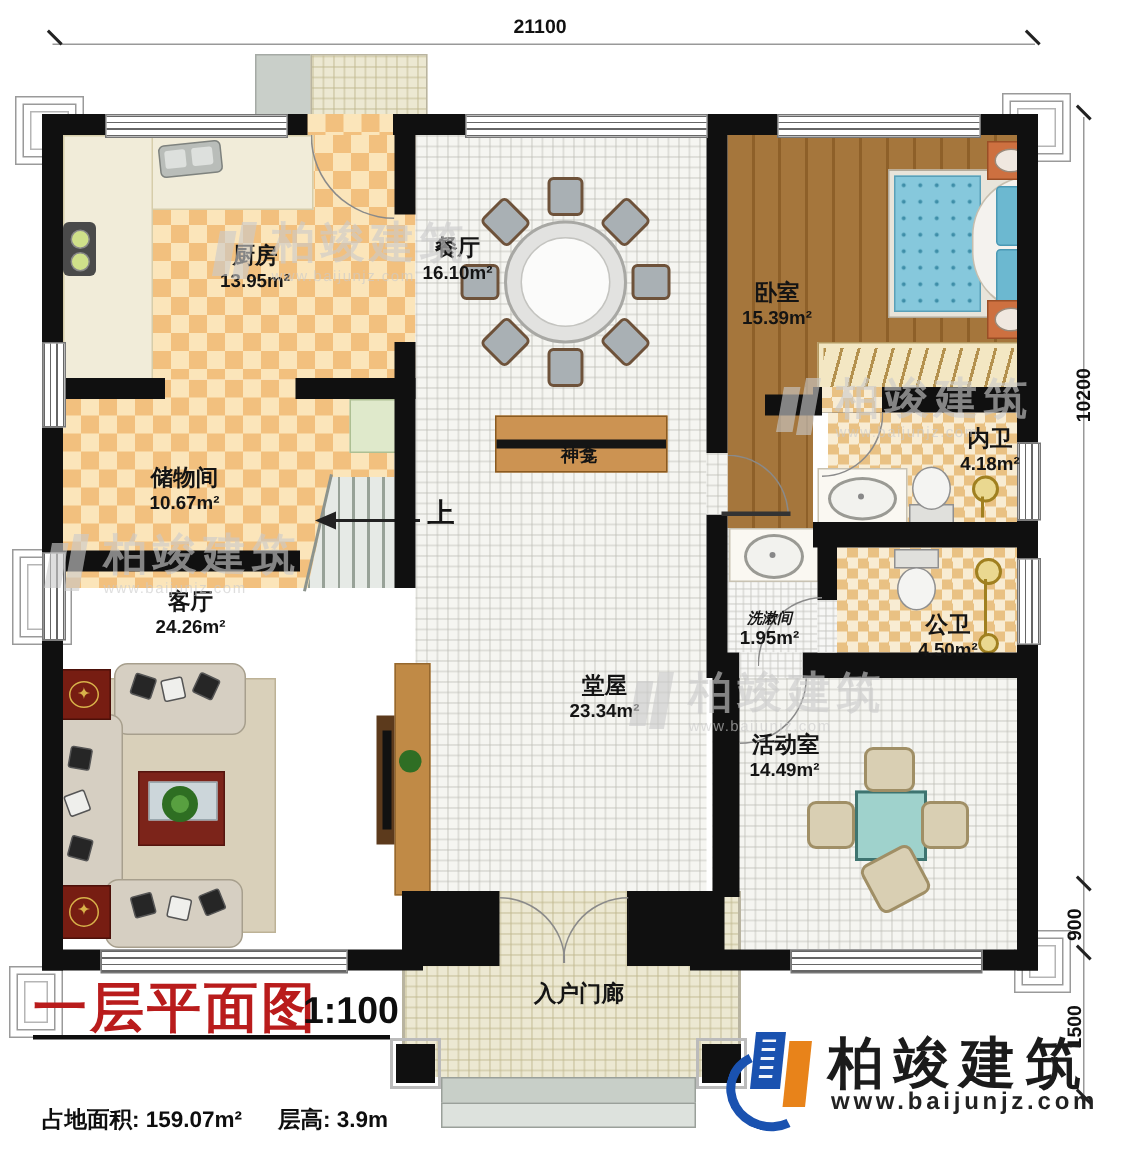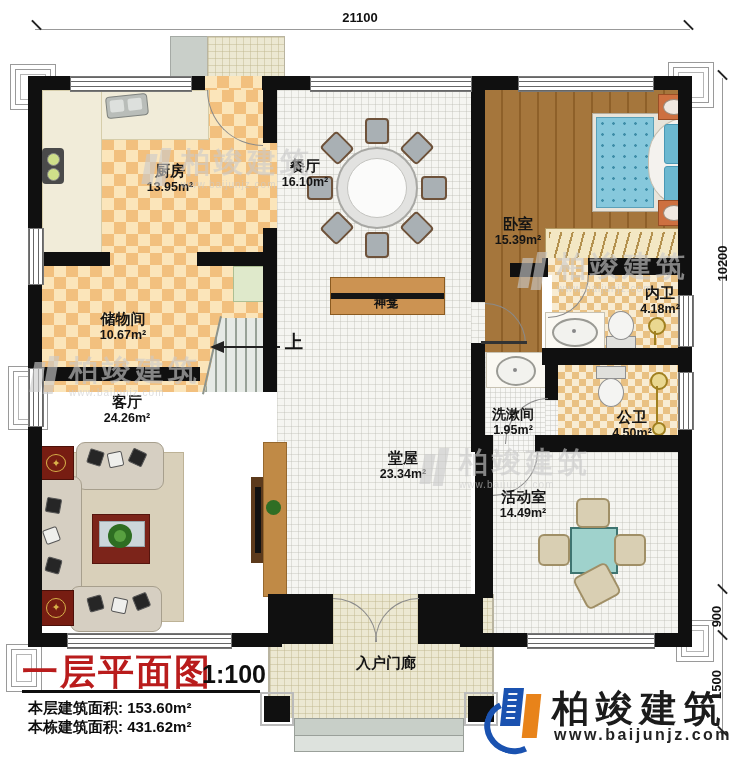--- a/index.html
+++ b/index.html
@@ -285,38 +285,38 @@
   <div class="achair" style="left:578px;top:568px;width:34px;height:32px;transform:rotate(-28deg);"></div>
 
   <div class="rlabel" style="left:170px;top:163px;">
     <div class="rname">厨房</div>
       <div class="rarea">13.95m²</div>
   </div>
   <div class="rlabel" style="left:305px;top:158px;">
     <div class="rname">餐厅</div>
       <div class="rarea">16.10m²</div>
   </div>
-  <div class="rlabel" style="left:518px;top:188px;margin-top:28px;">
+  <div class="rlabel" style="left:518px;top:188px;">
     <div class="rname">卧室</div>
       <div class="rarea">15.39m²</div>
   </div>
   <div class="rlabel" style="left:123px;top:311px;">
     <div class="rname">储物间</div>
       <div class="rarea">10.67m²</div>
   </div>
   <div class="rlabel" style="left:127px;top:394px;">
     <div class="rname">客厅</div>
       <div class="rarea">24.26m²</div>
   </div>
   <div class="rlabel" style="left:660px;top:285px;">
     <div class="rname">内卫</div>
       <div class="rarea">4.18m²</div>
   </div>
   <div class="rlabel" style="left:513px;top:407px;">
-    <div class="rname" style="font-size:14px;">洗漱间</div>
+    <div class="rname" style="font-size:10px;font-style:italic;">洗漱间</div>
       <div class="rarea">1.95m²</div>
   </div>
   <div class="rlabel" style="left:632px;top:409px;">
     <div class="rname">公卫</div>
       <div class="rarea">4.50m²</div>
   </div>
   <div class="rlabel" style="left:403px;top:450px;">
     <div class="rname">堂屋</div>
       <div class="rarea">23.34m²</div>
   </div>
@@ -381,25 +381,22 @@
       </span>
     <span class="txts">
         <span class="big">柏竣建筑</span>
         <span class="small">www.baijunjz.com</span>
       </span>
   </div>
 
   <div class="tb-title" style="left:22px;top:648px;">一层平面图</div>
   <div class="tb-scale" style="left:202px;top:660px;">1:100</div>
   <div class="tb-rule" style="left:22px;top:690px;width:238px;height:3px;"></div>
-  <div class="tb-line" style="left:28px;top:699px;">
-    <span>本层建筑面积:</span> <span>153.60m²</span>
-  </div>
-  <div class="tb-line" style="left:28px;top:718px;">
-    <span>本栋建筑面积:</span> <span>431.62m²</span>
+  <div class="tb-line" style="left:28px;top:737px;">
+    <span>占地面积:</span> <span>159.07m²</span><span class="sep"></span><span>层高:</span> <span>3.9m</span>
   </div>
 
   <div class="swoosh" style="left:484px;top:700px;"></div>
   <div class="bldg-b" style="left:502px;top:688px;">
       <div></div>
     </div>
   <div class="bldg-o" style="left:524px;top:694px;"></div>
   <div class="brand-name" style="left:552px;top:684px;">柏竣建筑</div>
   <div class="brand-site" style="left:554px;top:726px;">www.baijunjz.com</div>
 

